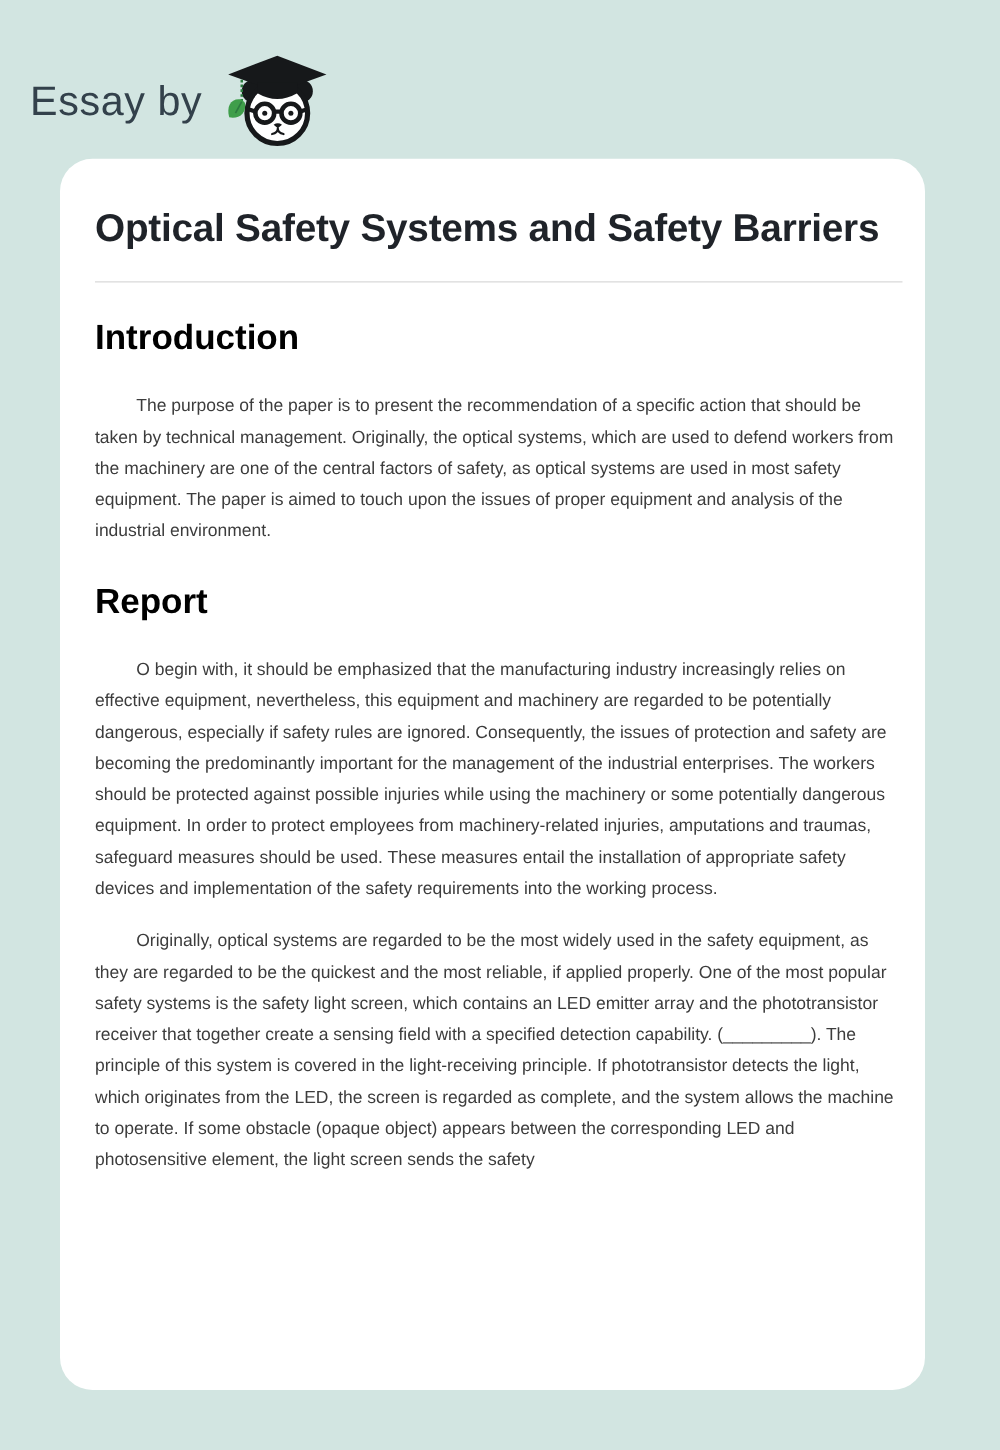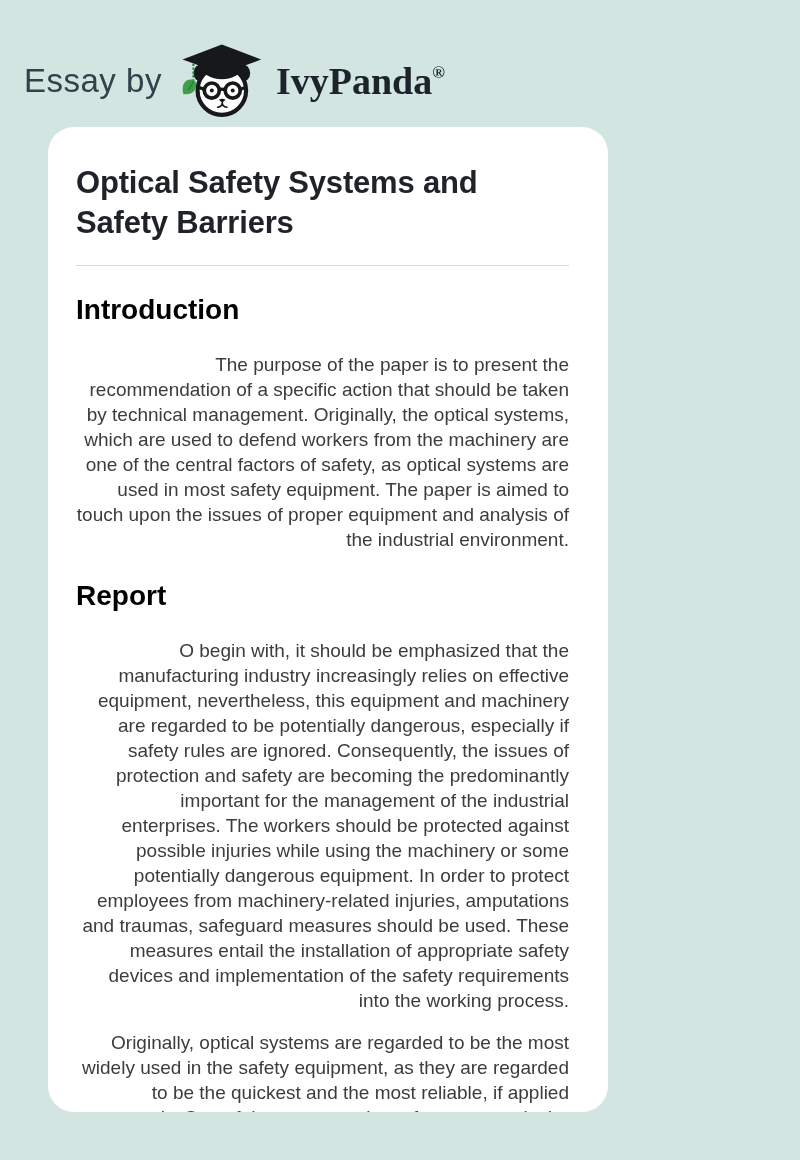--- a/index.html
+++ b/index.html
@@ -37,25 +37,25 @@
     font-size: 38px;
     color: #1c232a;
     line-height: 1;
   }
   .brand-name sup {
     font-size: 17px;
     vertical-align: 16px;
   }
   .card {
     margin: 0 48px;
-    width: 560px;
+    width: 692px;
     height: 985px;
     background: #ffffff;
     border-radius: 26px;
-    padding: 36px 39px 40px 28px;
+    padding: 36px 18px 40px 28px;
     overflow: hidden;
   }
   .title {
     margin: 0 0 22px 0;
     font-size: 31px;
     line-height: 40px;
     font-weight: 700;
     color: #1f2329;
     letter-spacing: -0.2px;
   }
@@ -87,25 +87,24 @@
     margin: 0;
   }
   .card h2 {
     margin: 28px 0 26px 0;
     font-size: 28px;
     font-weight: 700;
     color: #000000;
   }
   .card p {
     margin: 0 0 17px 0;
-    font-size: 19px;
+    font-size: 14px;
     line-height: 25px;
     color: #3c3c3c;
     text-indent: 33px;
-    text-align: right;
   }
 </style>
 </head>
 <body>
 
 <div class="page">
 
   <header class="site-header">
     <span class="essay-by">Essay by</span>
     <a class="brand">
@@ -131,21 +130,20 @@
           <line x1="35" y1="56.5" x2="29" y2="54.5" stroke="#16181a" stroke-width="4"></line>
           <line x1="78" y1="56.5" x2="84" y2="54.5" stroke="#16181a" stroke-width="4"></line>
 
           <circle cx="44" cy="58" r="2.4" fill="#16181a"></circle>
           <circle cx="69" cy="58" r="2.4" fill="#16181a"></circle>
 
           <path d="M52.5 69 Q56.5 66.5 60.5 69 L56.5 72.5 Z" fill="#16181a"></path>
           <path d="M56.5 72.5 Q56.5 77 51 78 M56.5 72.5 Q56.5 77 62 78" stroke="#16181a" stroke-width="2" fill="none" stroke-linecap="round"></path>
         </svg>
       </span>
-      <span class="brand-name"><span>IvyPanda</span><sup>®</sup></span>
     </a>
   </header>
 
   <main class="card">
     <h1 class="title">Optical Safety Systems and Safety Barriers</h1>
 
 
     <hr class="divider">
 
     <h2>Introduction</h2>

